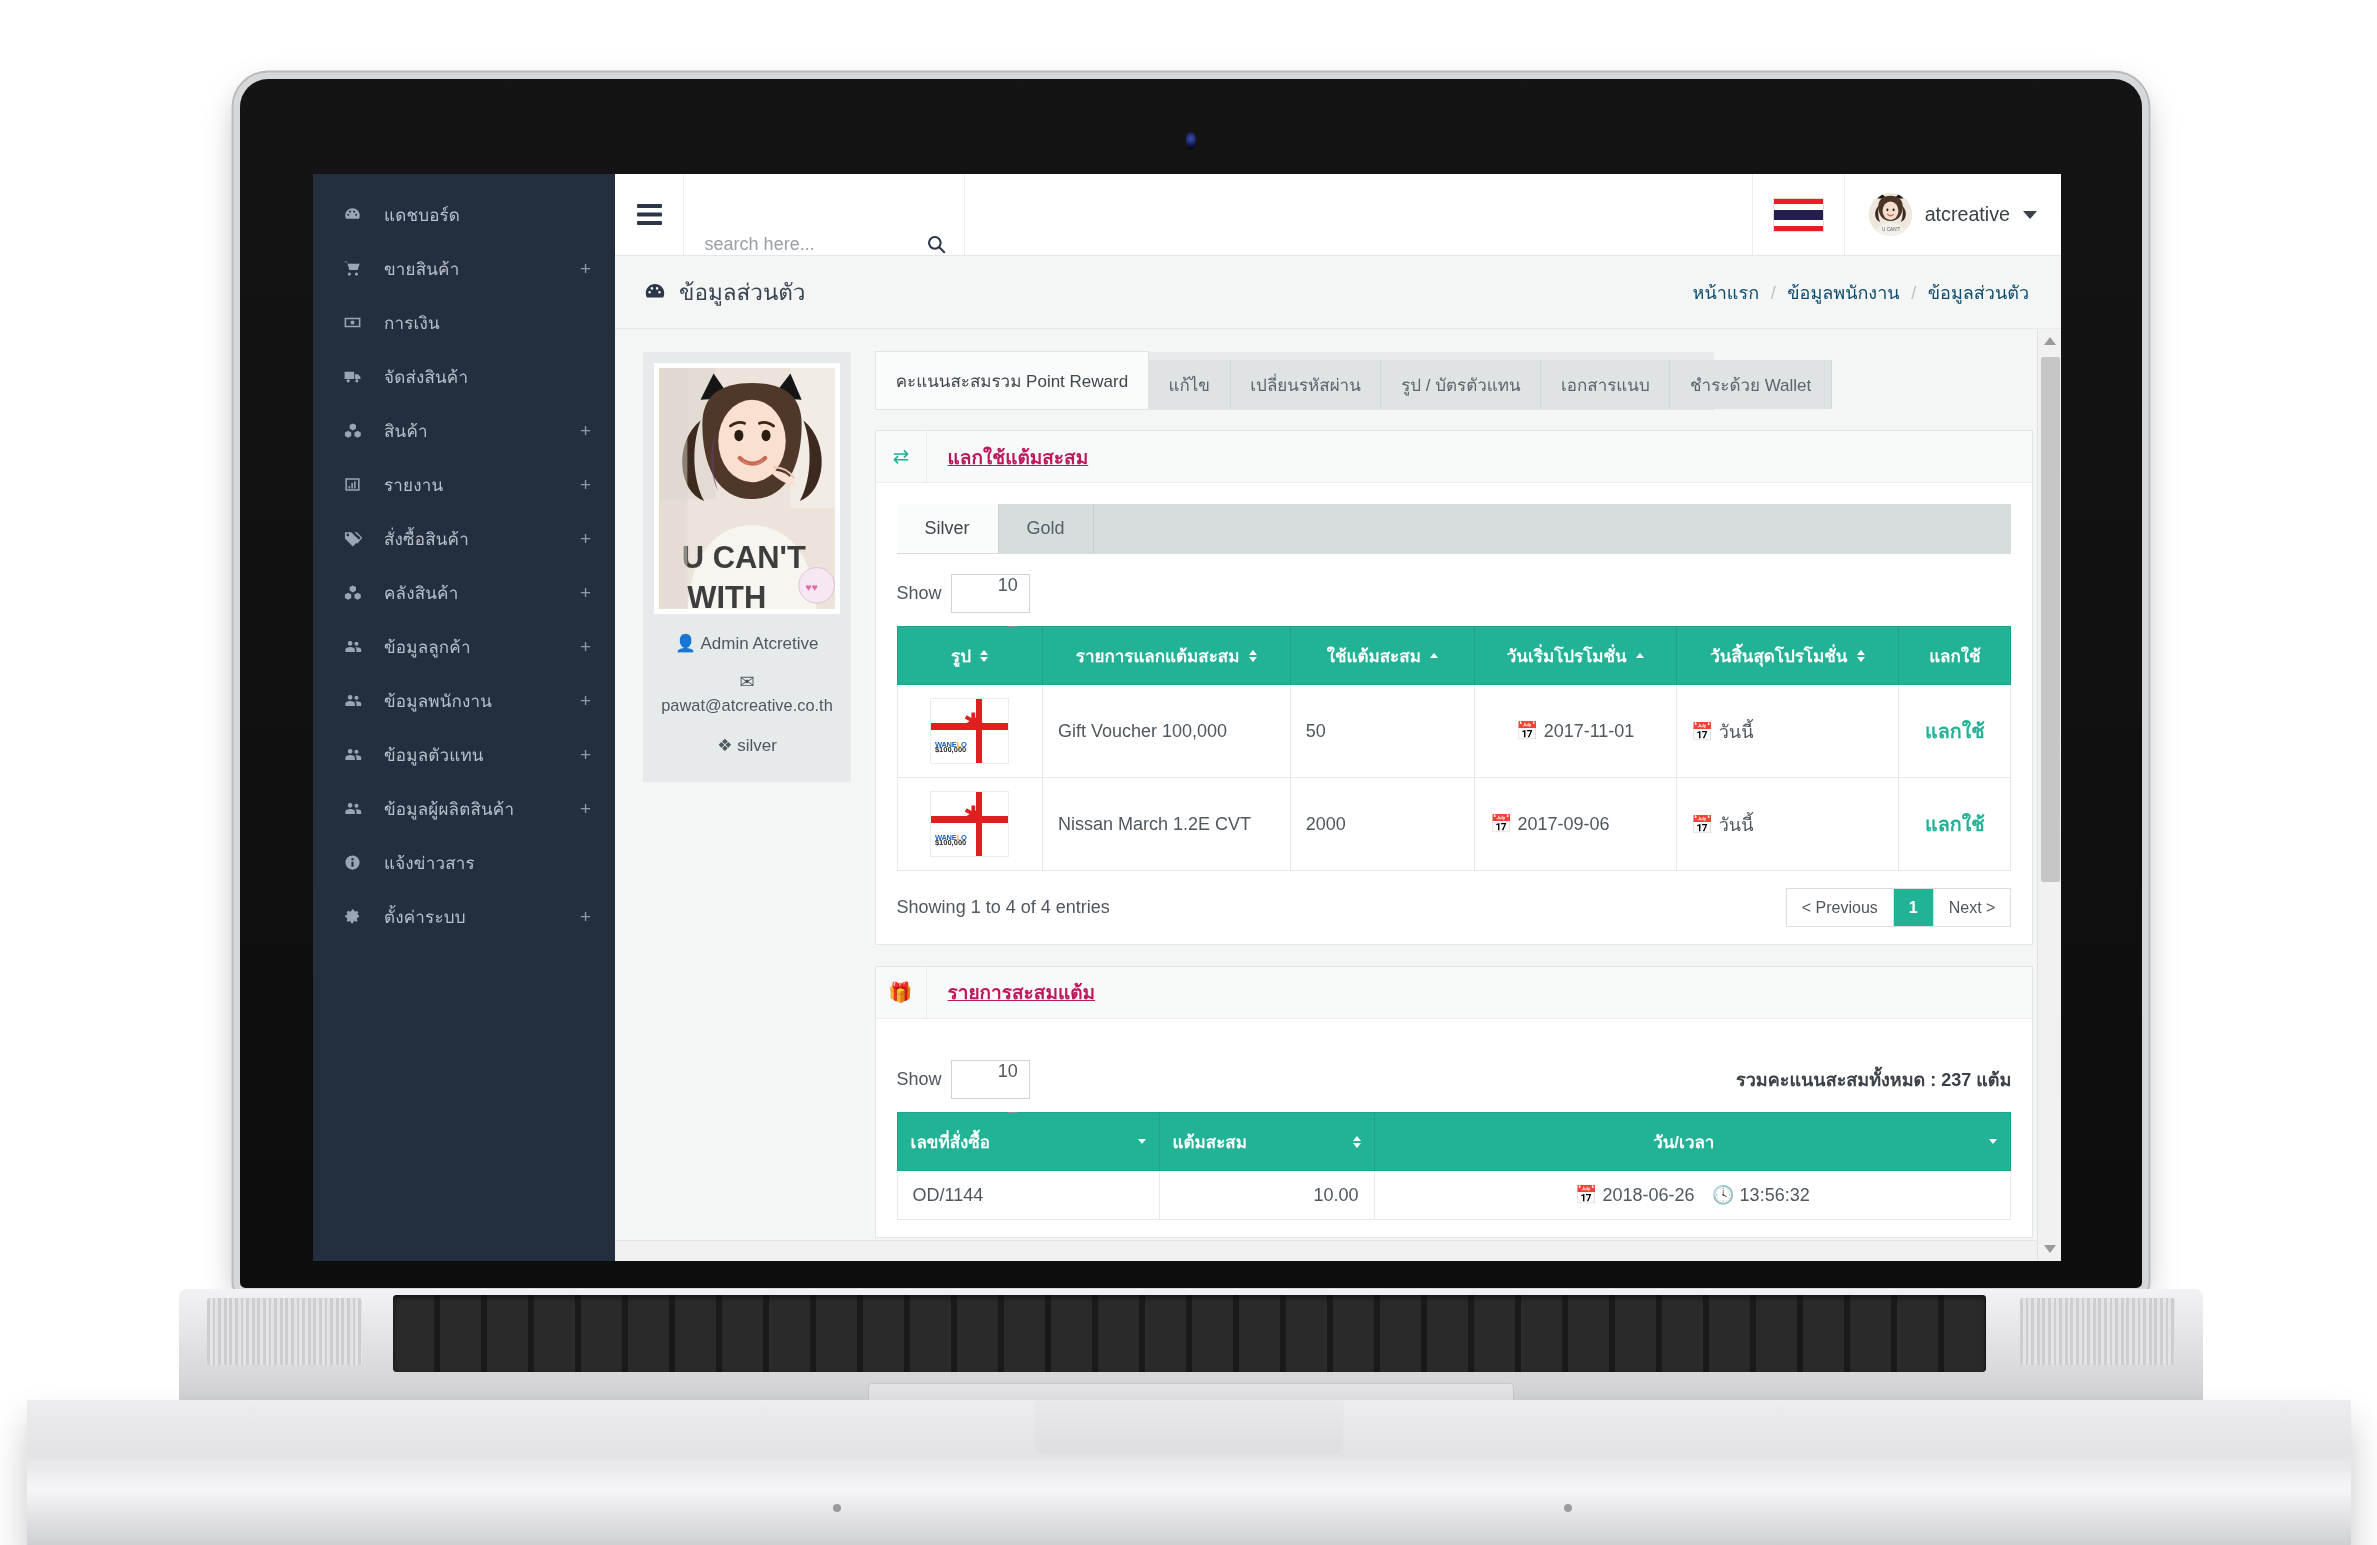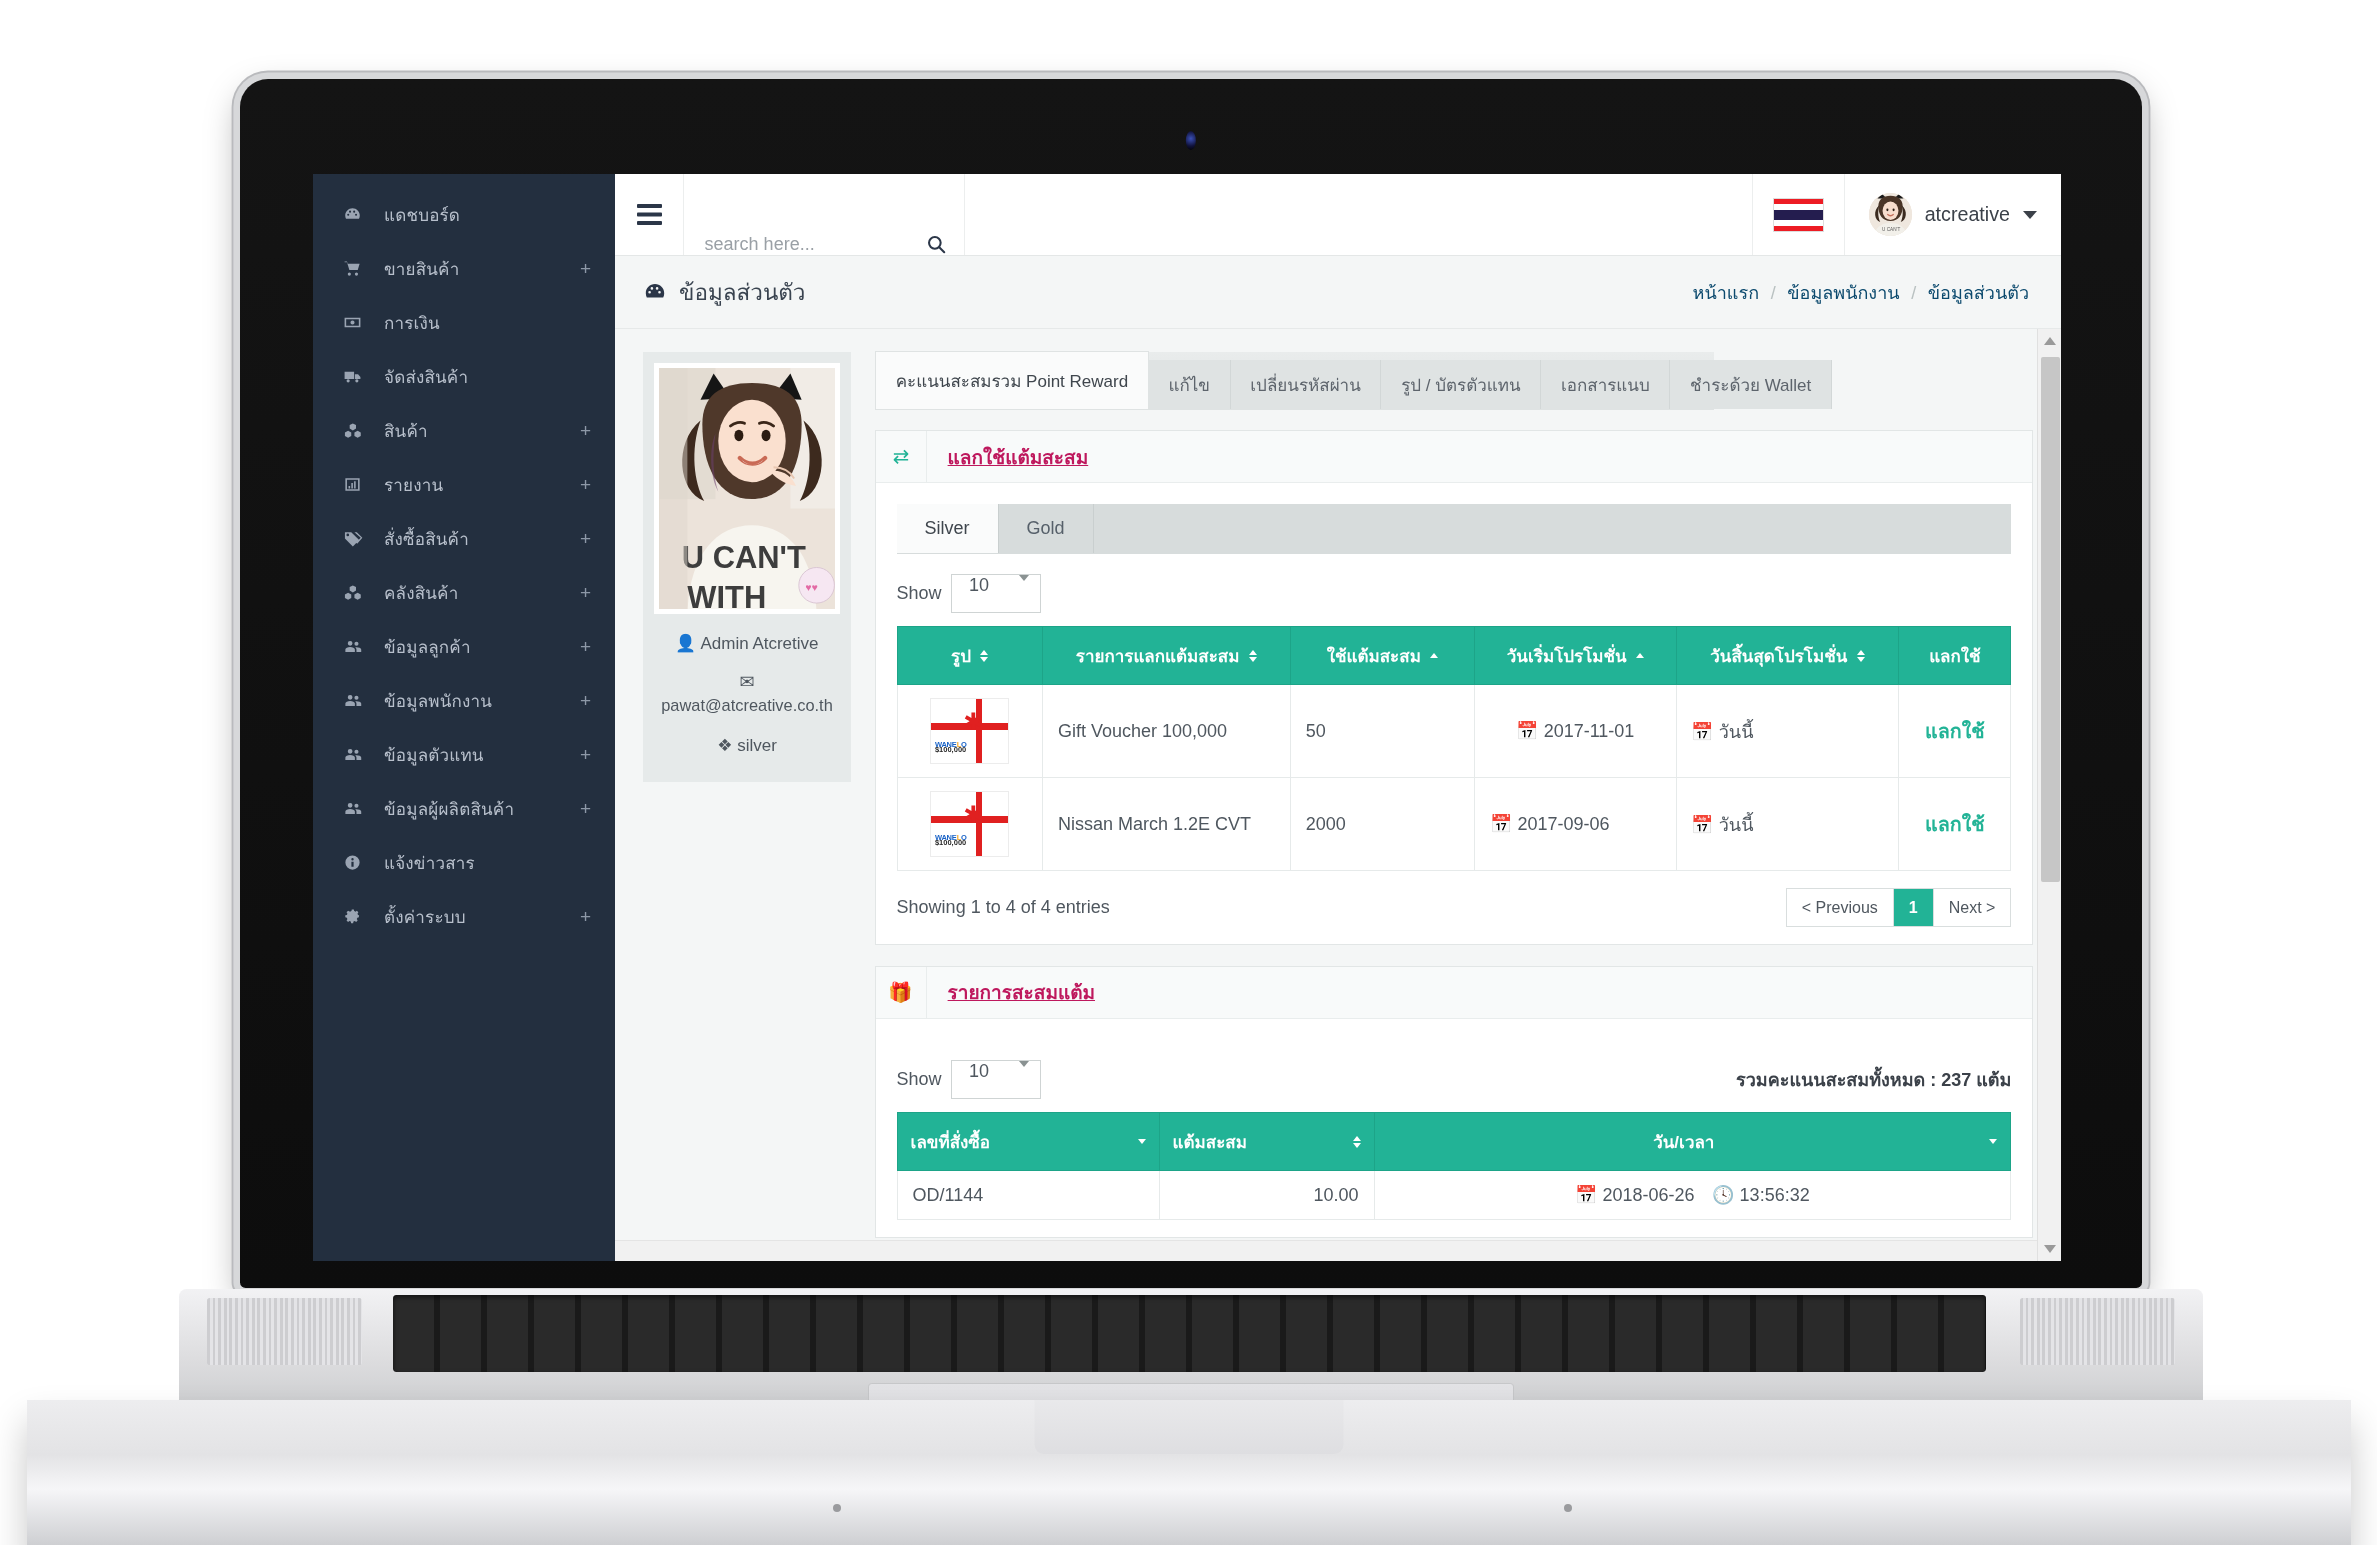--- a/index.html
+++ b/index.html
@@ -262,23 +262,24 @@
     font-size:18px; color:#56606a; cursor:pointer;
     border-right:0.9px solid #c9cfcf;
   }
   .subtab.active { background:#fafbfb; color:#3f464d; }
   .subtabs-filler { flex:1; }
 
   
   .show-row { display:flex; align-items:center; gap:9.4px; margin: 20.6px 0 13px; font-size:18px; color:#4f575f; }
   .show-select {
     border:0.9px solid #cfd4d4; background:#fff; height: 39px;
-    display:flex; align-items:flex-start; padding: 0 11.2px 0 17px; gap: 30px;
+    display:flex; align-items:flex-end; padding: 0 11.2px 0 17px; gap: 30px;
     font-size:18px; color:#4f575f; cursor:pointer; min-width: 79px;
     justify-content: space-between;
+    flex-direction: column;
   }
   .show-select .sc { width:0;height:0;border-left:5.6px solid transparent;border-right:5.6px solid transparent;border-top:6.6px solid #8a9292;}
   .total-points { margin-left:auto; font-size:18px; color:#3b4149; font-weight:700; }
 
   
   table { border-collapse: collapse; width: 100%; }
   thead th {
     background:#22b396; color:#fff; font-size:17px; font-weight:700;
     padding: 15px 13px; border: 0.9px solid #1da488;
     text-align:center; white-space:nowrap; position:relative;

